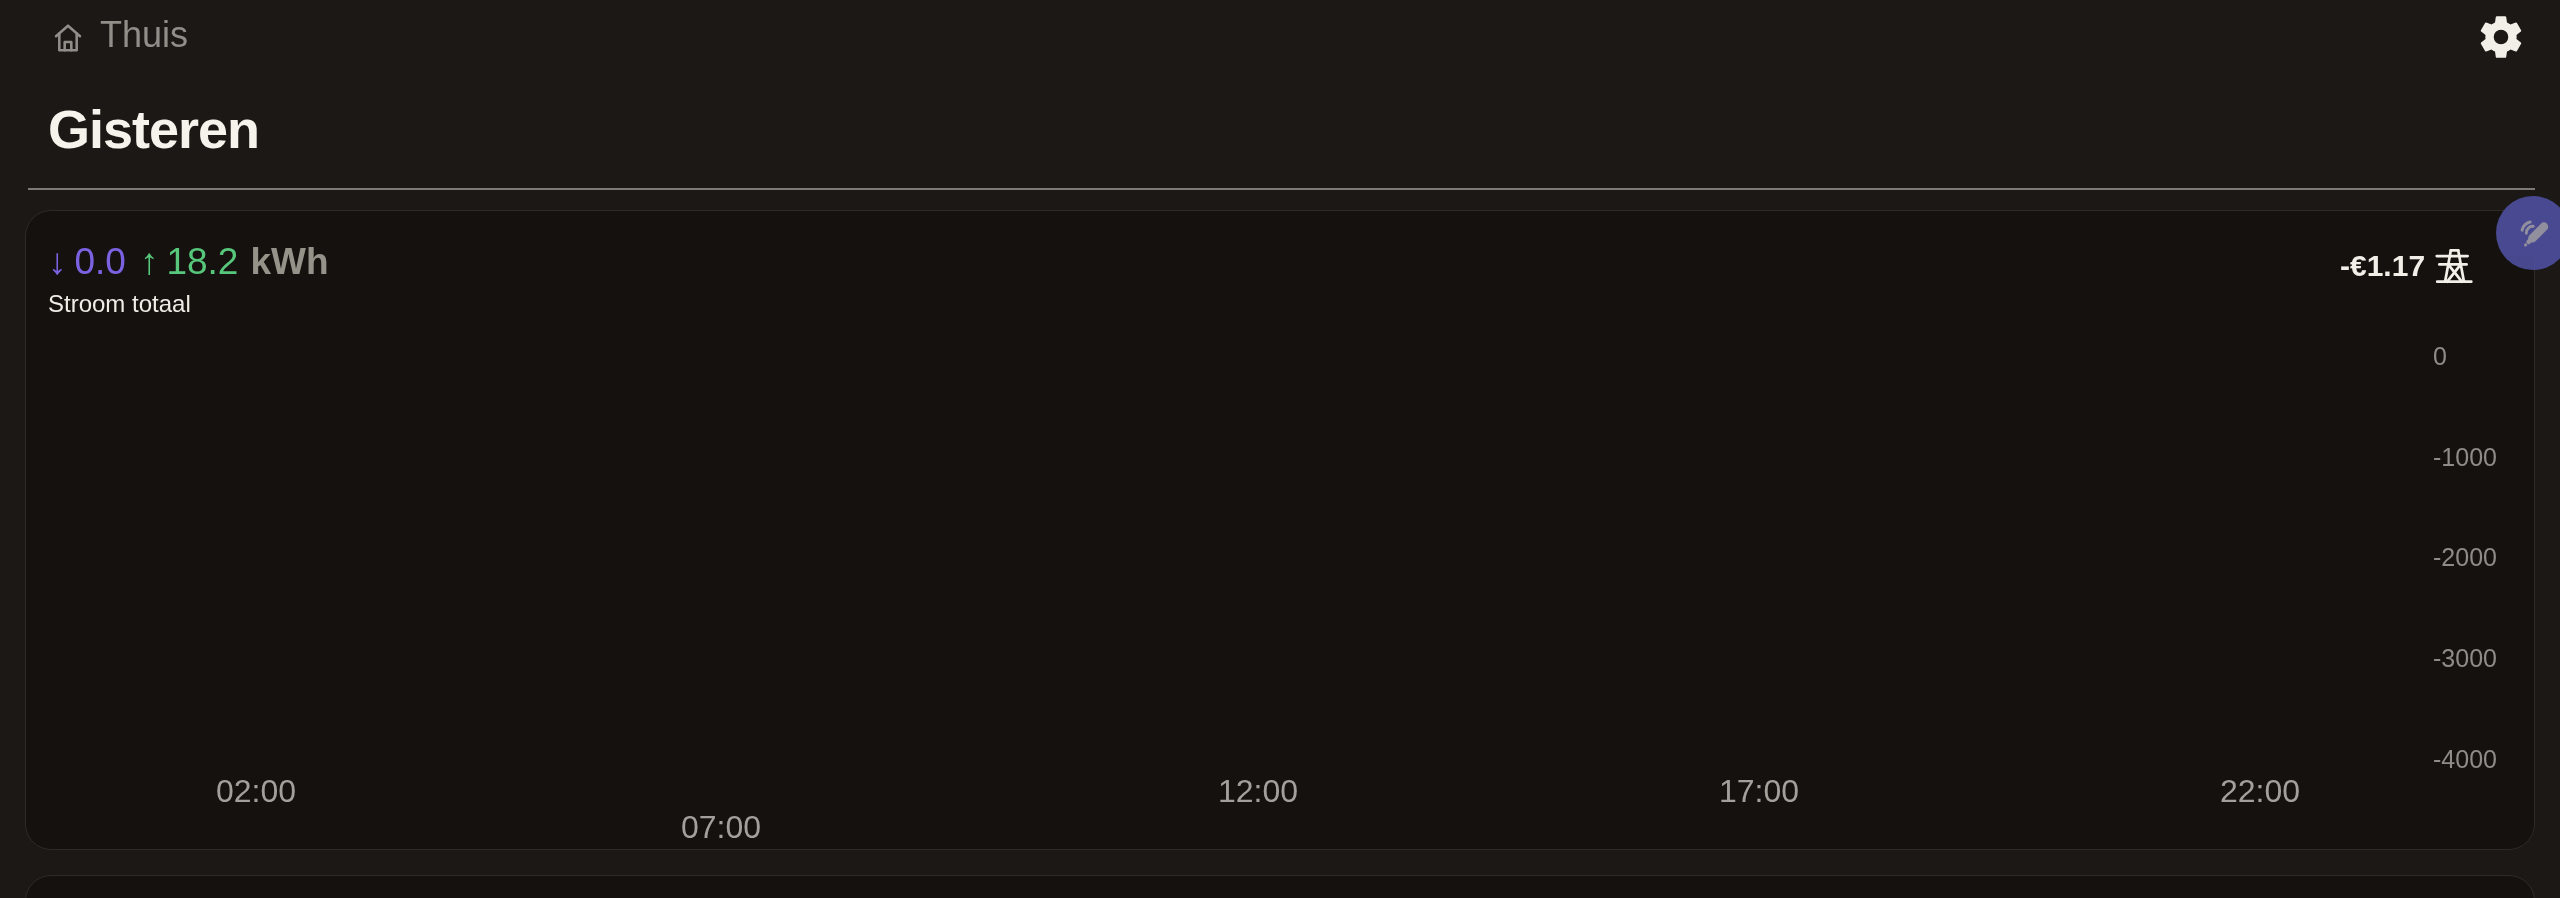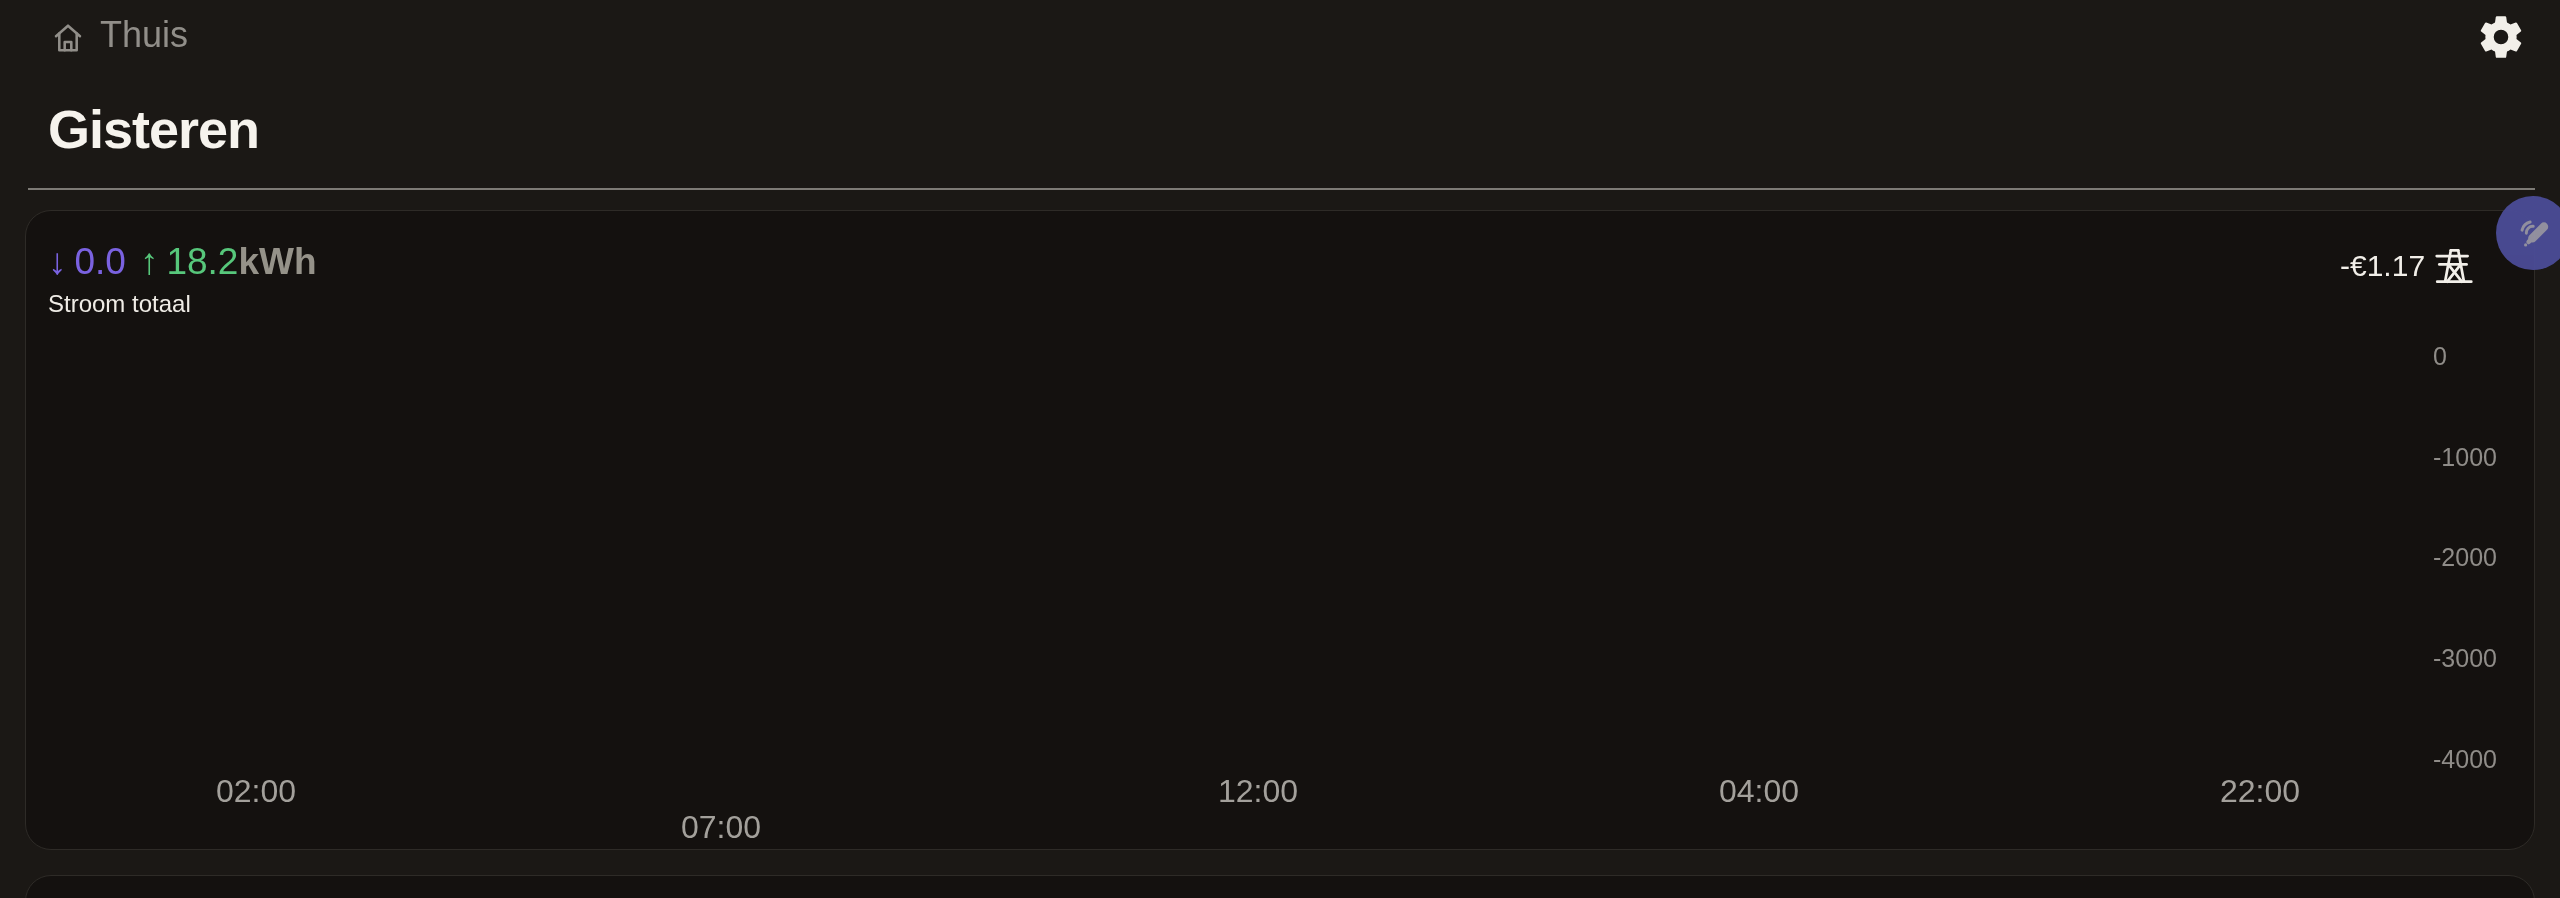--- a/index.html
+++ b/index.html
@@ -30,26 +30,26 @@
   .card2 {
     position:absolute; left:25px; top:875px; width:2510px; height:80px;
     background:#14110f; border:1px solid #2e2b27; border-radius:26px;
   }
 
   .stats { position:absolute; left:48px; top:240px; }
   .stats .row1 { display:flex; align-items:baseline; font-size:37px; line-height:44px; }
   .stats .arrow-down { color:#7a62e0; margin-right:8px; font-weight:400; }
   .stats .val-down  { color:#7a62e0; font-weight:500; margin-right:14px; }
   .stats .arrow-up  { color:#57c77b; margin-right:8px; font-weight:400; }
-  .stats .val-up    { color:#57c77b; font-weight:500; margin-right:0; }
+  .stats .val-up    { color:#57c77b; font-weight:500; margin-right:12px; }
   .stats .unit      { color:#959289; font-weight:700; }
   .stats .row2 { font-size:24px; color:#efece6; margin-top:6px; }
 
   .cost-row { position:absolute; top:244px; left:2340px; width:150px; display:flex; align-items:center; gap:8px; }
-  .cost-value { font-size:30px; font-weight:400; color:#f1eee8; white-space:nowrap; }
+  .cost-value { font-size:30px; font-weight:700; color:#f1eee8; white-space:nowrap; }
   .cost-row svg { width:42px; height:44px; flex:none; }
 
   
   .fab {
     position:absolute; left:2496px; top:196px; width:74px; height:74px;
     border-radius:50%; background:#4b4c97; opacity:.95;
     display:flex; align-items:center; justify-content:center; cursor:pointer;
   }
   .fab svg { width:46px; height:46px; }
 
@@ -135,21 +135,21 @@
     <div class="y-tick" style="top: 341px;">0</div>
     <div class="y-tick" style="top: 441.7px;">-1000</div>
     <div class="y-tick" style="top: 542.4px;">-2000</div>
     <div class="y-tick" style="top: 643.1px;">-3000</div>
     <div class="y-tick" style="top: 743.8px;">-4000</div>
   </div>
 <div id="x-axis-labels">
     <div class="x-tick" style="left: 256px;">02:00</div>
     <div class="x-tick" style="left: 721px; margin-top: 36px;">07:00</div>
     <div class="x-tick" style="left: 1258px;">12:00</div>
-    <div class="x-tick" style="left: 1759px;">04:00</div>
+    <div class="x-tick" style="left: 1759px;">17:00</div>
     <div class="x-tick" style="left: 2260px;">22:00</div>
   </div>
 
 <div class="fab">
   <svg viewBox="0 0 40 40" fill="none" stroke="#9896a6" stroke-linecap="round" stroke-linejoin="round">
     <path d="M19.5 24.5 L29.5 14.5" stroke-width="7.5"></path>
     <path d="M16.2 27.8 L19.5 24.5" stroke-width="4"></path>
     <circle cx="13.6" cy="30.4" r="1.4" fill="#9896a6" stroke="none"></circle>
     <path d="M10.5 17.5 A 9.5 9.5 0 0 1 17.5 10.5" stroke-width="2.6"></path>
     <path d="M14.2 20.2 A 5.6 5.6 0 0 1 20.2 14.2" stroke-width="2.6"></path>

